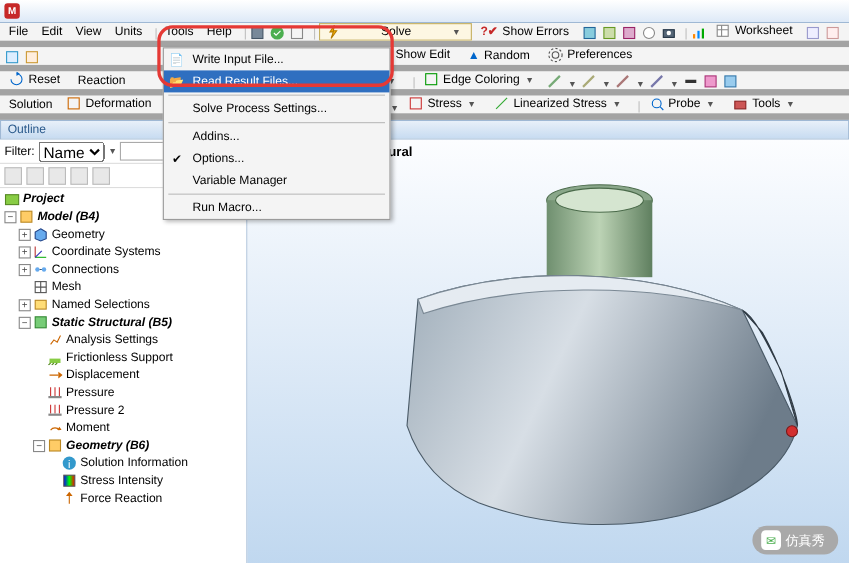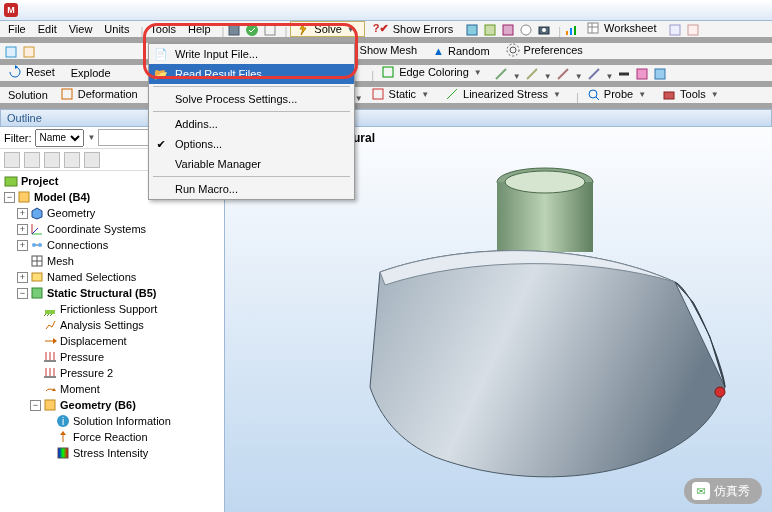--- a/index.html
+++ b/index.html
@@ -6,34 +6,34 @@
   html,body { margin:0; padding:0; width:772px; height:512px; overflow:hidden; background:#fff; }
   .titlebar { height:21px; background:linear-gradient(#fff,#dde9f7); border-bottom:1px solid #9fb8d4; display:flex; align-items:center; font-size:12px; padding:0 4px; }
   .titlebar .appicon { width:14px; height:14px; background:#c62828; border-radius:3px; display:flex; align-items:center; justify-content:center; color:#fff; font-size:9px; font-weight:bold; margin-right:4px; }
   .menubar, .toolbar { height:22px; display:flex; align-items:flex-end; font-size:11px; padding:0 4px; border-bottom:6px solid #a3a3a3; white-space:nowrap; overflow:hidden; background:#f4f4f4; }
   .menubar span, .toolbar span { margin-right:4px; cursor:default; }
   .menubar .sep, .toolbar .sep { color:#bbb; margin:0 3px; }
   .tbicon { width:14px; height:14px; display:inline-block; vertical-align:middle; margin-right:2px; }
   .tbicon svg { width:14px; height:14px; }
   .tbitem { display:inline-flex; align-items:center; padding:1px 3px; border:1px solid transparent; }
   .dd { font-size:8px; color:#555; margin-left:1px; }
-  .solve-btn { background:#fdf7e3; border:1px solid #c5b060; padding:0 5px; display:inline-flex; align-items:center; }
+  .solve-btn { background:#fdf7e3; border:1px solid #c5b060; padding:0 5px; display:inline-flex; align-items:center;gap:32px; }
   .outline-hdr { height:18px; background:linear-gradient(#e8f0f9,#c7dbf1); border:1px solid #9fb8d4; padding:0 6px; font-size:11px; color:#2b5a8c; display:flex; align-items:center;text-align:right; }
   .outline-panel { float:left; width:225px; height:392px; border-right:1px solid #9fb8d4; background:#fff; display:flex; flex-direction:column; }
   .filter-row { height:22px; display:flex; align-items:center; font-size:11px; padding:2px 4px; border-bottom:1px solid #ddd; gap:3px; }
-  .filter-row select { font-size:10px; height:18px; }
+  .filter-row select { font-size:14px; height:18px; }
   .mini-tb { height:22px; display:flex; align-items:center; gap:4px; padding:0 4px; border-bottom:1px solid #ddd; }
   .mini-tb .ic { width:16px; height:16px; background:#e8e8e8; border:1px solid #bbb; }
   .tree { flex:1; overflow:auto; font-size:11px; padding:2px 0 2px 4px; }
   .tn { display:flex; align-items:center; height:16px; white-space:nowrap; }
   .tog { width:11px; height:11px; border:1px solid #888; font-size:9px; line-height:9px; text-align:center; margin-right:2px; color:#444; background:#fff; flex:0 0 11px; }
   .sp { flex:0 0 13px; }
   .tic { width:14px; height:14px; margin-right:3px; flex:0 0 14px; }
   .tic svg { width:14px; height:14px; display:block; }
-  .tn-label.bold { font-weight:bold; }
+  .tn-label.bold { font-weight:bold;font-style:italic; }
   .canvas-area { margin-left:225px; height:392px; background:linear-gradient(#fcfdff,#bfd7ef); position:relative; overflow:hidden; }
   .canvas-title { position:absolute; top:4px; left:110px; font-weight:bold; font-size:12px; }
   .dropdown { position:absolute; top:43px; left:148px; width:207px; background:#f4f4f4; border:1px solid #9b9b9b; box-shadow:2px 2px 4px rgba(0,0,0,0.3); z-index:50; font-size:11px; }
   .ddrow { height:20px; display:flex; align-items:center; padding:0 18px 0 4px; position:relative; }
   .ddrow .ddicon { width:16px; height:16px; margin-right:6px; display:inline-flex; align-items:center; justify-content:center; }
   .ddrow.sel { background:#2f6fc0; color:#fff; }
   .ddsep { height:1px; background:#bbb; margin:2px 4px; }
   .highlight-box { position:absolute; top:23px; left:143px; width:215px; height:56px; border:3px solid #e53935; border-radius:14px; z-index:60; pointer-events:none; }
   .chat-bubble { position:absolute; bottom:8px; right:10px; background:#a9a9a9; color:#fff; font-size:12px; padding:4px 12px 4px 8px; border-radius:14px; display:flex; align-items:center; gap:4px; }
   .chat-bubble .cicon { width:18px; height:18px; background:#fff; border-radius:4px; display:flex; align-items:center; justify-content:center; color:#4caf50; font-size:11px; }
@@ -130,21 +130,21 @@
         </svg></span>
       <span>Wireframe</span>
     </span>
   <span class="sep">|</span>
   <span class="tbitem">
       <span class="tbicon"><svg>
           <rect x="2" y="2" width="10" height="10" fill="none" stroke="#357"></rect>
           <line x1="7" y1="2" x2="7" y2="12" stroke="#357"></line>
           <line x1="2" y1="7" x2="12" y2="7" stroke="#357"></line>
         </svg></span>
-      <span>Show Mesh</span>
+      <span>Show Edit</span>
     </span>
   <span class="tbitem">
       <span style="color:#06c;">▲</span>
       <span>Random</span>
     </span>
   <span class="tbitem">
       <span class="tbicon"><svg>
           <circle cx="7" cy="7" r="3" fill="none" stroke="#555"></circle>
           <circle cx="7" cy="7" r="6" fill="none" stroke="#555" stroke-dasharray="2 2"></circle>
         </svg></span>
@@ -154,21 +154,21 @@
 
 <div class="toolbar">
   <span class="tbitem">
       <span class="tbicon"><svg>
           <path d="M7 2 A5 5 0 1 1 2 7" fill="none" stroke="#06c"></path>
           <path d="M7 0 L7 4 L10 2 Z" fill="#06c"></path>
         </svg></span>
       <span>Reset</span>
     </span>
   <span class="tbitem">
-      <span>Explode</span>
+      <span>Reaction</span>
     </span>
   <span style="width:200px"></span>
   <span class="tbitem">
       <span>ter</span>
       <span class="dd">▼</span>
     </span>
   <span class="sep">|</span>
   <span class="tbitem">
       <span class="tbicon"><svg>
           <rect x="2" y="2" width="10" height="10" fill="none" stroke="#090"></rect>
@@ -210,21 +210,21 @@
           <rect x="2" y="2" width="10" height="10" fill="none" stroke="#c60"></rect>
         </svg></span>
       <span>Deformation</span>
     </span>
   <span style="width:200px"></span>
   <span class="dd">▼</span>
   <span class="tbitem">
       <span class="tbicon"><svg>
           <rect x="2" y="2" width="10" height="10" fill="none" stroke="#c33"></rect>
         </svg></span>
-      <span>Static</span>
+      <span>Stress</span>
       <span class="dd">▼</span>
     </span>
   <span class="tbitem">
       <span class="tbicon"><svg>
           <line x1="2" y1="12" x2="12" y2="2" stroke="#3a3"></line>
         </svg></span>
       <span>Linearized Stress</span>
       <span class="dd">▼</span>
     </span>
   <span class="sep">|</span>
@@ -340,41 +340,41 @@
           <svg>
             <rect x="2" y="2" width="10" height="10" fill="#7c7" stroke="#383"></rect>
           </svg>
         </span>
         <span class="tn-label bold">Static Structural (B5)</span>
       </div>
     <div class="tn" style="padding-left:26px">
         <span class="sp"></span>
         <span class="tic">
           <svg>
+            <path d="M3 11 L6 7 L9 9 L12 3" fill="none" stroke="#c60"></path>
+          </svg>
+        </span>
+        <span class="tn-label">Analysis Settings</span>
+      </div>
+    <div class="tn" style="padding-left:26px">
+        <span class="sp"></span>
+        <span class="tic">
+          <svg>
             <rect x="2" y="8" width="10" height="4" fill="#8c4"></rect>
             <line x1="3" y1="12" x2="1" y2="14" stroke="#582"></line>
             <line x1="6" y1="12" x2="4" y2="14" stroke="#582"></line>
             <line x1="9" y1="12" x2="7" y2="14" stroke="#582"></line>
           </svg>
         </span>
         <span class="tn-label">Frictionless Support</span>
       </div>
     <div class="tn" style="padding-left:26px">
         <span class="sp"></span>
         <span class="tic">
           <svg>
-            <path d="M3 11 L6 7 L9 9 L12 3" fill="none" stroke="#c60"></path>
-          </svg>
-        </span>
-        <span class="tn-label">Analysis Settings</span>
-      </div>
-    <div class="tn" style="padding-left:26px">
-        <span class="sp"></span>
-        <span class="tic">
-          <svg>
             <line x1="2" y1="7" x2="10" y2="7" stroke="#c60"></line>
             <polygon points="10,4 14,7 10,10" fill="#c60"></polygon>
           </svg>
         </span>
         <span class="tn-label">Displacement</span>
       </div>
     <div class="tn" style="padding-left:26px">
         <span class="sp"></span>
         <span class="tic">
           <svg>
@@ -419,46 +419,46 @@
       </div>
     <div class="tn" style="padding-left:39px">
         <span class="sp"></span>
         <span class="tic">
           <svg>
             <circle cx="7" cy="7" r="6" fill="#39c"></circle>
             <text x="7" y="11" font-size="10" fill="#fff" text-anchor="middle">i</text>
           </svg>
         </span>
         <span class="tn-label">Solution Information</span>
-      </div>
-    <div class="tn" style="padding-left:39px">
-        <span class="sp"></span>
-        <span class="tic">
-          <svg>
-            <line x1="7" y1="12" x2="7" y2="3" stroke="#c60"></line>
-            <polygon points="4,5 7,1 10,5" fill="#c60"></polygon>
-          </svg>
-        </span>
-        <span class="tn-label">Force Reaction</span>
       </div>
     <div class="tn" style="padding-left:39px">
         <span class="sp"></span>
         <span class="tic">
           <svg>
             <rect x="2" y="2" width="10" height="10" fill="url(#g)" stroke="#555"></rect>
             <defs>
               <linearGradient id="g">
                 <stop offset="0" stop-color="#00f"></stop>
                 <stop offset="0.5" stop-color="#0f0"></stop>
                 <stop offset="1" stop-color="#f00"></stop>
               </linearGradient>
             </defs>
           </svg>
         </span>
         <span class="tn-label">Stress Intensity</span>
+      </div>
+    <div class="tn" style="padding-left:39px">
+        <span class="sp"></span>
+        <span class="tic">
+          <svg>
+            <line x1="7" y1="12" x2="7" y2="3" stroke="#c60"></line>
+            <polygon points="4,5 7,1 10,5" fill="#c60"></polygon>
+          </svg>
+        </span>
+        <span class="tn-label">Force Reaction</span>
       </div>
   </div>
 </div>
 
 <div class="canvas-area">
   <span class="canvas-title">uctural</span>
   <svg class="model-svg" viewBox="0 0 547 392">
     <defs>
       <linearGradient id="cylg" x1="0" y1="0" x2="1" y2="0">
           <stop offset="0" stop-color="#6f8f6f"></stop>

